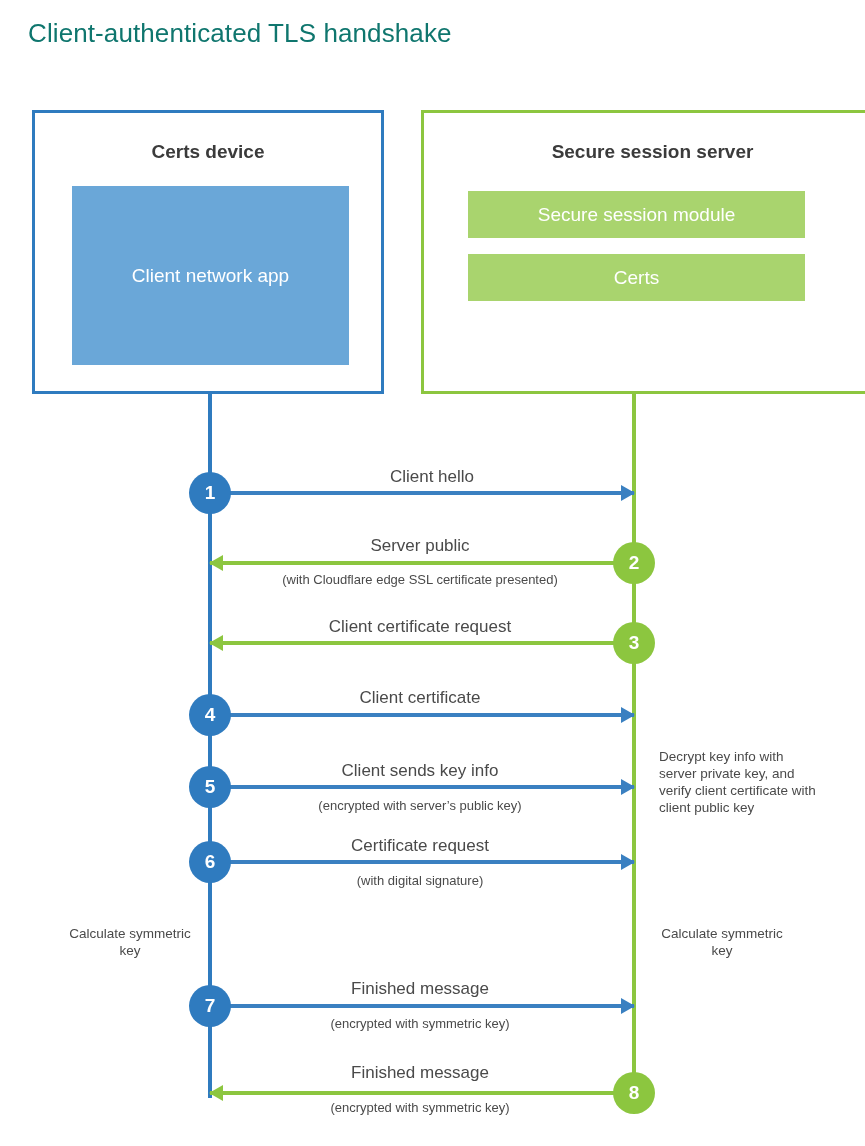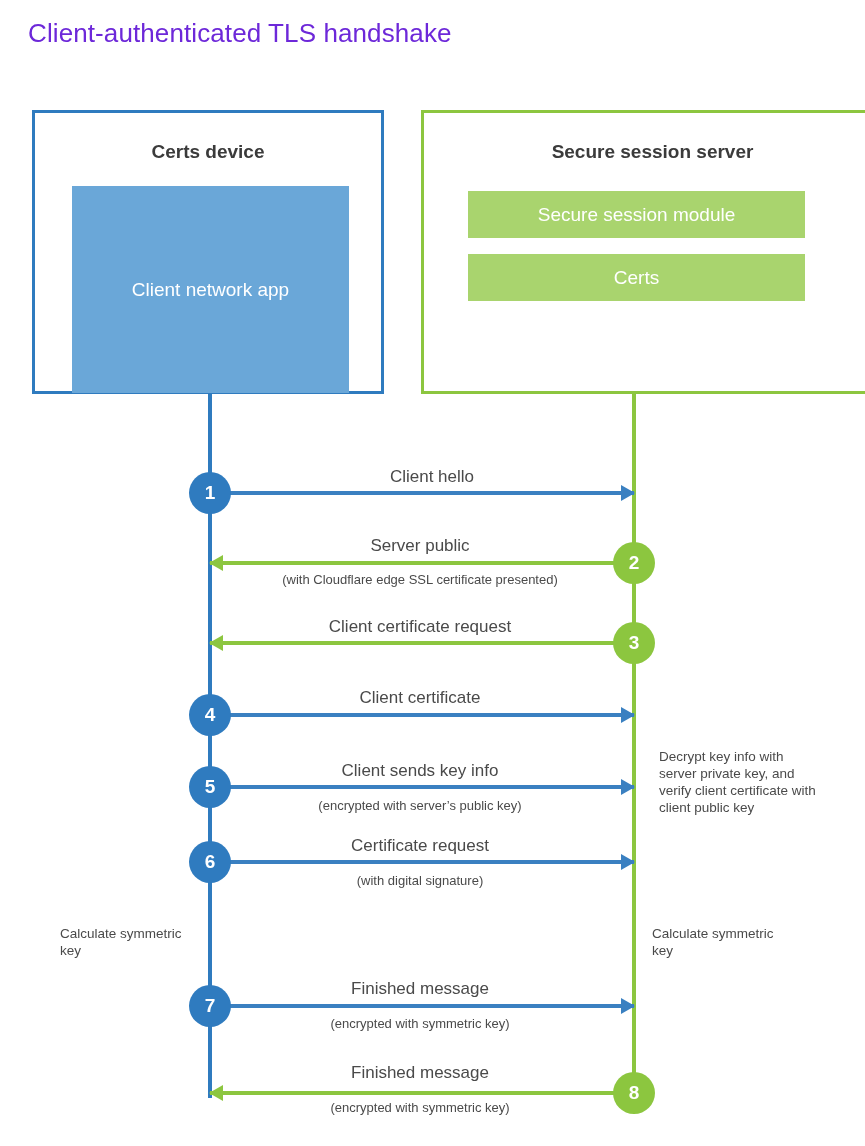--- a/index.html
+++ b/index.html
@@ -19,21 +19,21 @@
     left: 0; top: 0;
     width: 865px;
     height: 1146px;
   }
   .page-title {
     position: absolute;
     left: 28px;
     top: 18px;
     font-size: 26px;
     font-weight: 400;
-    color: #6d28d9;
+    color: #0f766e;
     letter-spacing: 0.1px;
     white-space: nowrap;
   }
 
   
   .party-box {
     position: absolute;
     background: #ffffff;
     box-sizing: border-box;
   }
@@ -60,21 +60,21 @@
     text-align: center;
     font-size: 19px;
     font-weight: bold;
     color: #3b3b3b;
   }
   #client-app {
     position: absolute;
     left: 37px;
     top: 73px;
     width: 277px;
-    height: 207px;
+    height: 179px;
     background: #6aa7d8;
     color: #ffffff;
     font-size: 19px;
     line-height: 26px;
     display: flex;
     align-items: center;
     justify-content: center;
     text-align: center;
   }
   .server-bar {
@@ -170,21 +170,21 @@
     white-space: nowrap;
   }
 
   
   .side-note {
     position: absolute;
     color: #4a4a4a;
     font-size: 13.5px;
     line-height: 17px;
   }
-  .side-note.center { text-align: left; }
+  .side-note.center { text-align: center; }
   .side-note.left   { text-align: left; }
 </style>
 </head>
 <body>
 
 <div id="stage">
 
   <div class="page-title">Client-authenticated TLS handshake</div>
 
   <div class="party-box" id="client-box">

